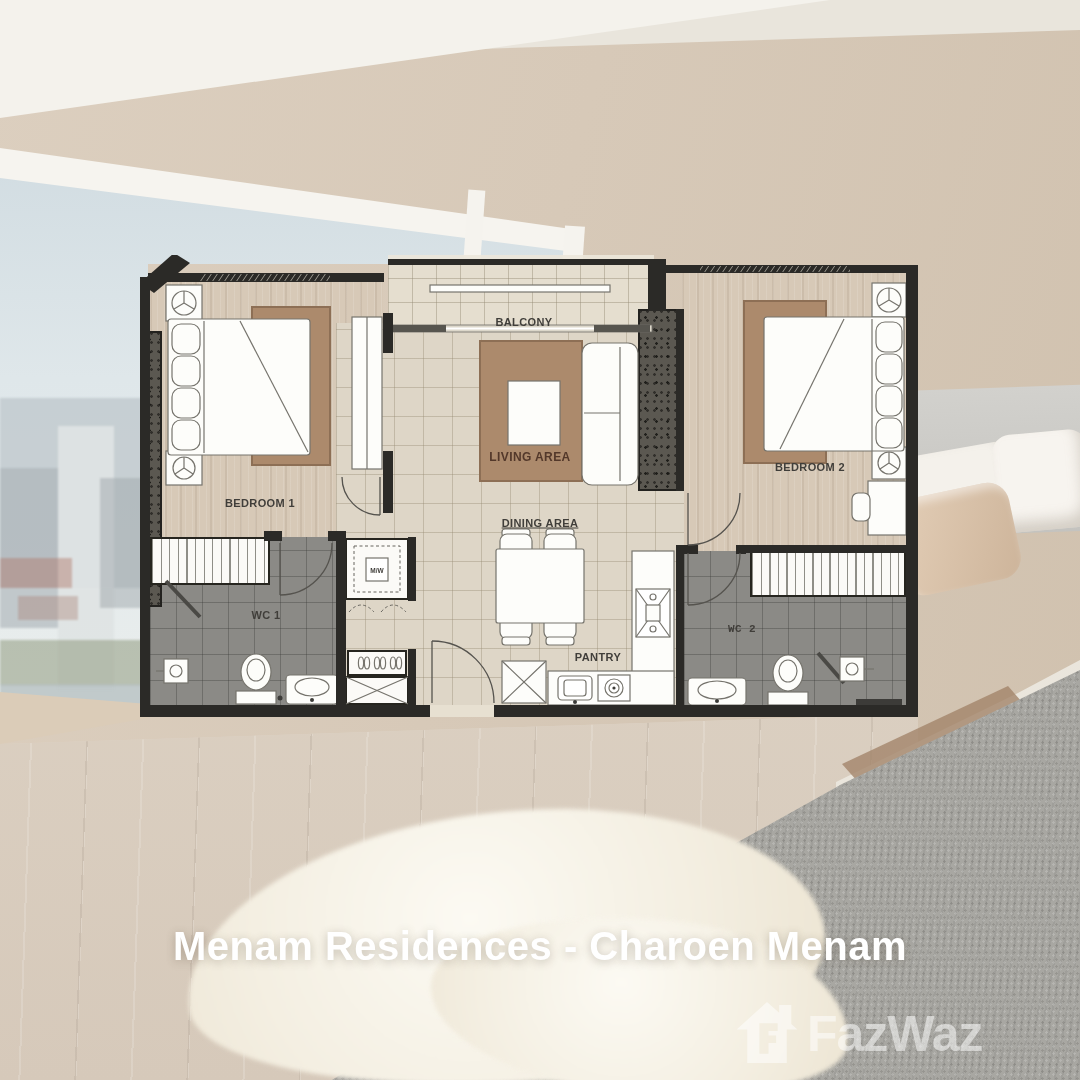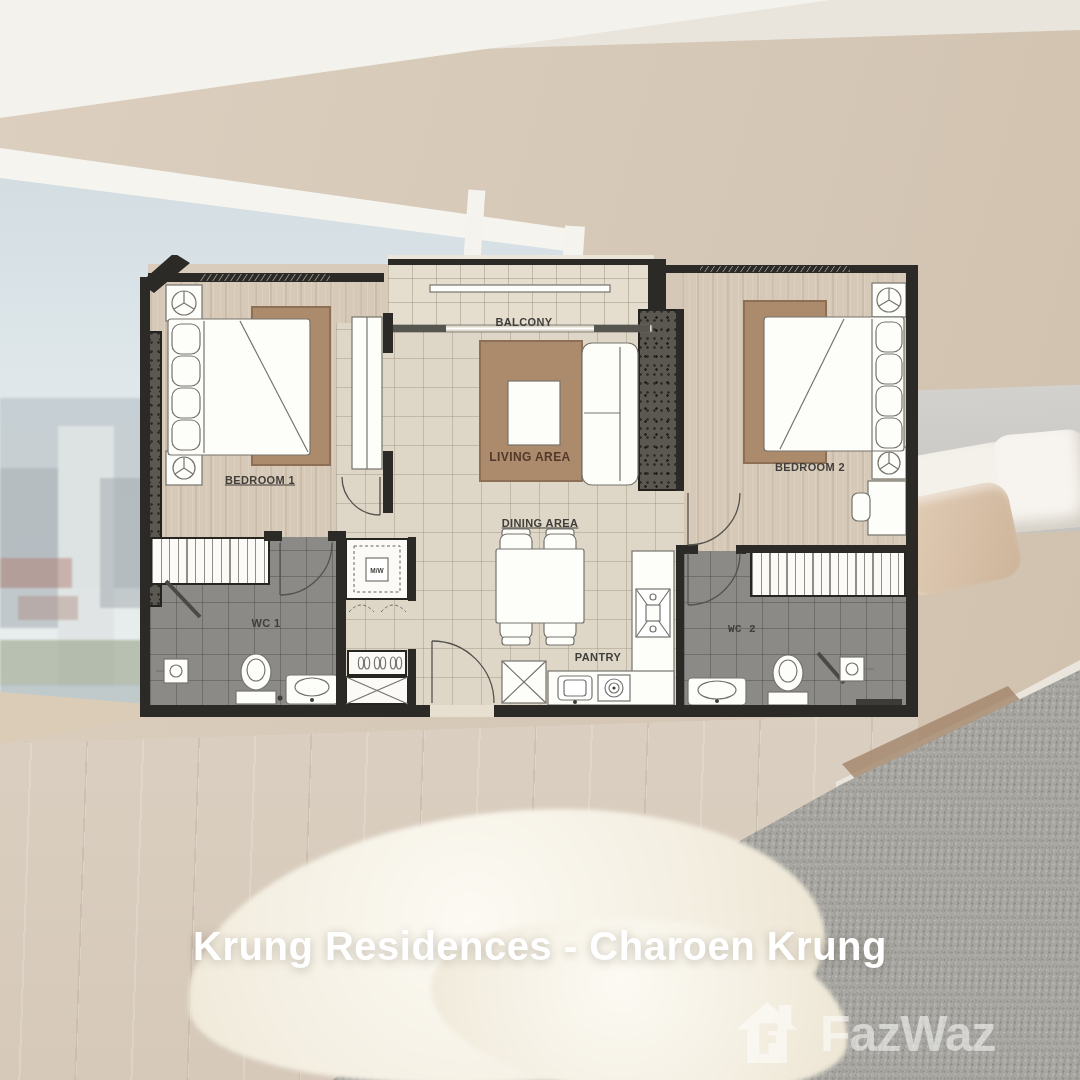--- a/index.html
+++ b/index.html
@@ -100,21 +100,21 @@
   .darkf{fill:#3c3b38;}
   .lbl{position:absolute;transform:translate(-50%,-50%);font-weight:700;font-size:11px;line-height:1;
        color:var(--c-label,#403e3a);letter-spacing:.4px;white-space:nowrap;}
   .lbl.living{color:var(--c-living_label,#53382a);font-size:12px;}
   .lbl.mw{font-size:6.5px;letter-spacing:0;}
 
   
   .title{position:absolute;left:0;right:0;top:924px;text-align:center;color:#fff;
     font-weight:700;font-size:40px;letter-spacing:.5px;
     text-shadow:0 2px 10px rgba(80,65,50,.30);}
-  .watermark{position:absolute;left:728px;top:996px;display:flex;align-items:center;gap:14px;}
+  .watermark{position:absolute;left:728px;top:996px;display:flex;align-items:center;gap:1px;}
   .wm-text{font-weight:700;font-size:50px;letter-spacing:-1px;color:rgba(255,255,255,.52);}
   .wm-icon{width:78px;height:76px;fill:rgba(255,255,255,.52);}
 </style>
 </head>
 <body>
 
 <div class="stage">
 
   <div class="layer base"></div>
   <div class="layer band-top"></div>
@@ -332,31 +332,31 @@
         <path class="door" d="M292 448V386"></path>
           <path class="door" d="M292 386A62 62 0 0 1 354 448"></path>
         <path class="door" d="M548 298v52"></path>
           <path class="door" d="M548 350A52 52 0 0 0 600 298"></path>
         <path class="door" d="M548 238v52"></path>
           <path class="door" d="M548 290A52 52 0 0 0 600 238"></path>
       </g>
     </svg>
 
     <div class="lbl" style="left:384px;top:40px;margin-top:27px;">BALCONY</div>
-    <div class="lbl" style="left:120px;top:225px;text-decoration:underline;">BEDROOM 1</div>
+    <div class="lbl" style="left:120px;top:248px;">BEDROOM 1</div>
     <div class="lbl" style="left:650px;top:212px;padding-left:40px;">BEDROOM 2</div>
     <div class="lbl living" style="left:390px;top:202px;">LIVING AREA</div>
     <div class="lbl" style="left:400px;top:268px;text-decoration:underline;">DINING AREA</div>
     <div class="lbl" style="left:458px;top:402px;">PANTRY</div>
-    <div class="lbl" style="left:126px;top:368px;">WC 1</div>
+    <div class="lbl" style="left:126px;top:360px;">WC 1</div>
     <div class="lbl" style="left:602px;top:374px;font-family:Liberation Mono, monospace;">WC 2</div>
     <div class="lbl mw" style="left:237px;top:316px;">M/W</div>
   </div>
 
-  <div class="title">Krung Residences - Charoen Krung</div>
+  <div class="title">Menam Residences - Charoen Menam</div>
 
   <div class="watermark">
     <svg class="wm-icon" viewBox="0 0 100 100">
       <path fill-rule="evenodd" d="M50 8 L10 44 L24 44 L24 88 L76 88 L76 44 L90 44 L82 37 L82 12 L66 12 L66 22 Z
                M40 36 L64 36 L64 46 L52 46 L52 52 L62 52 L62 62 L52 62 L52 76 L40 76 Z"></path>
     </svg>
     <span class="wm-text">FazWaz</span>
   </div>
 </div>
 

